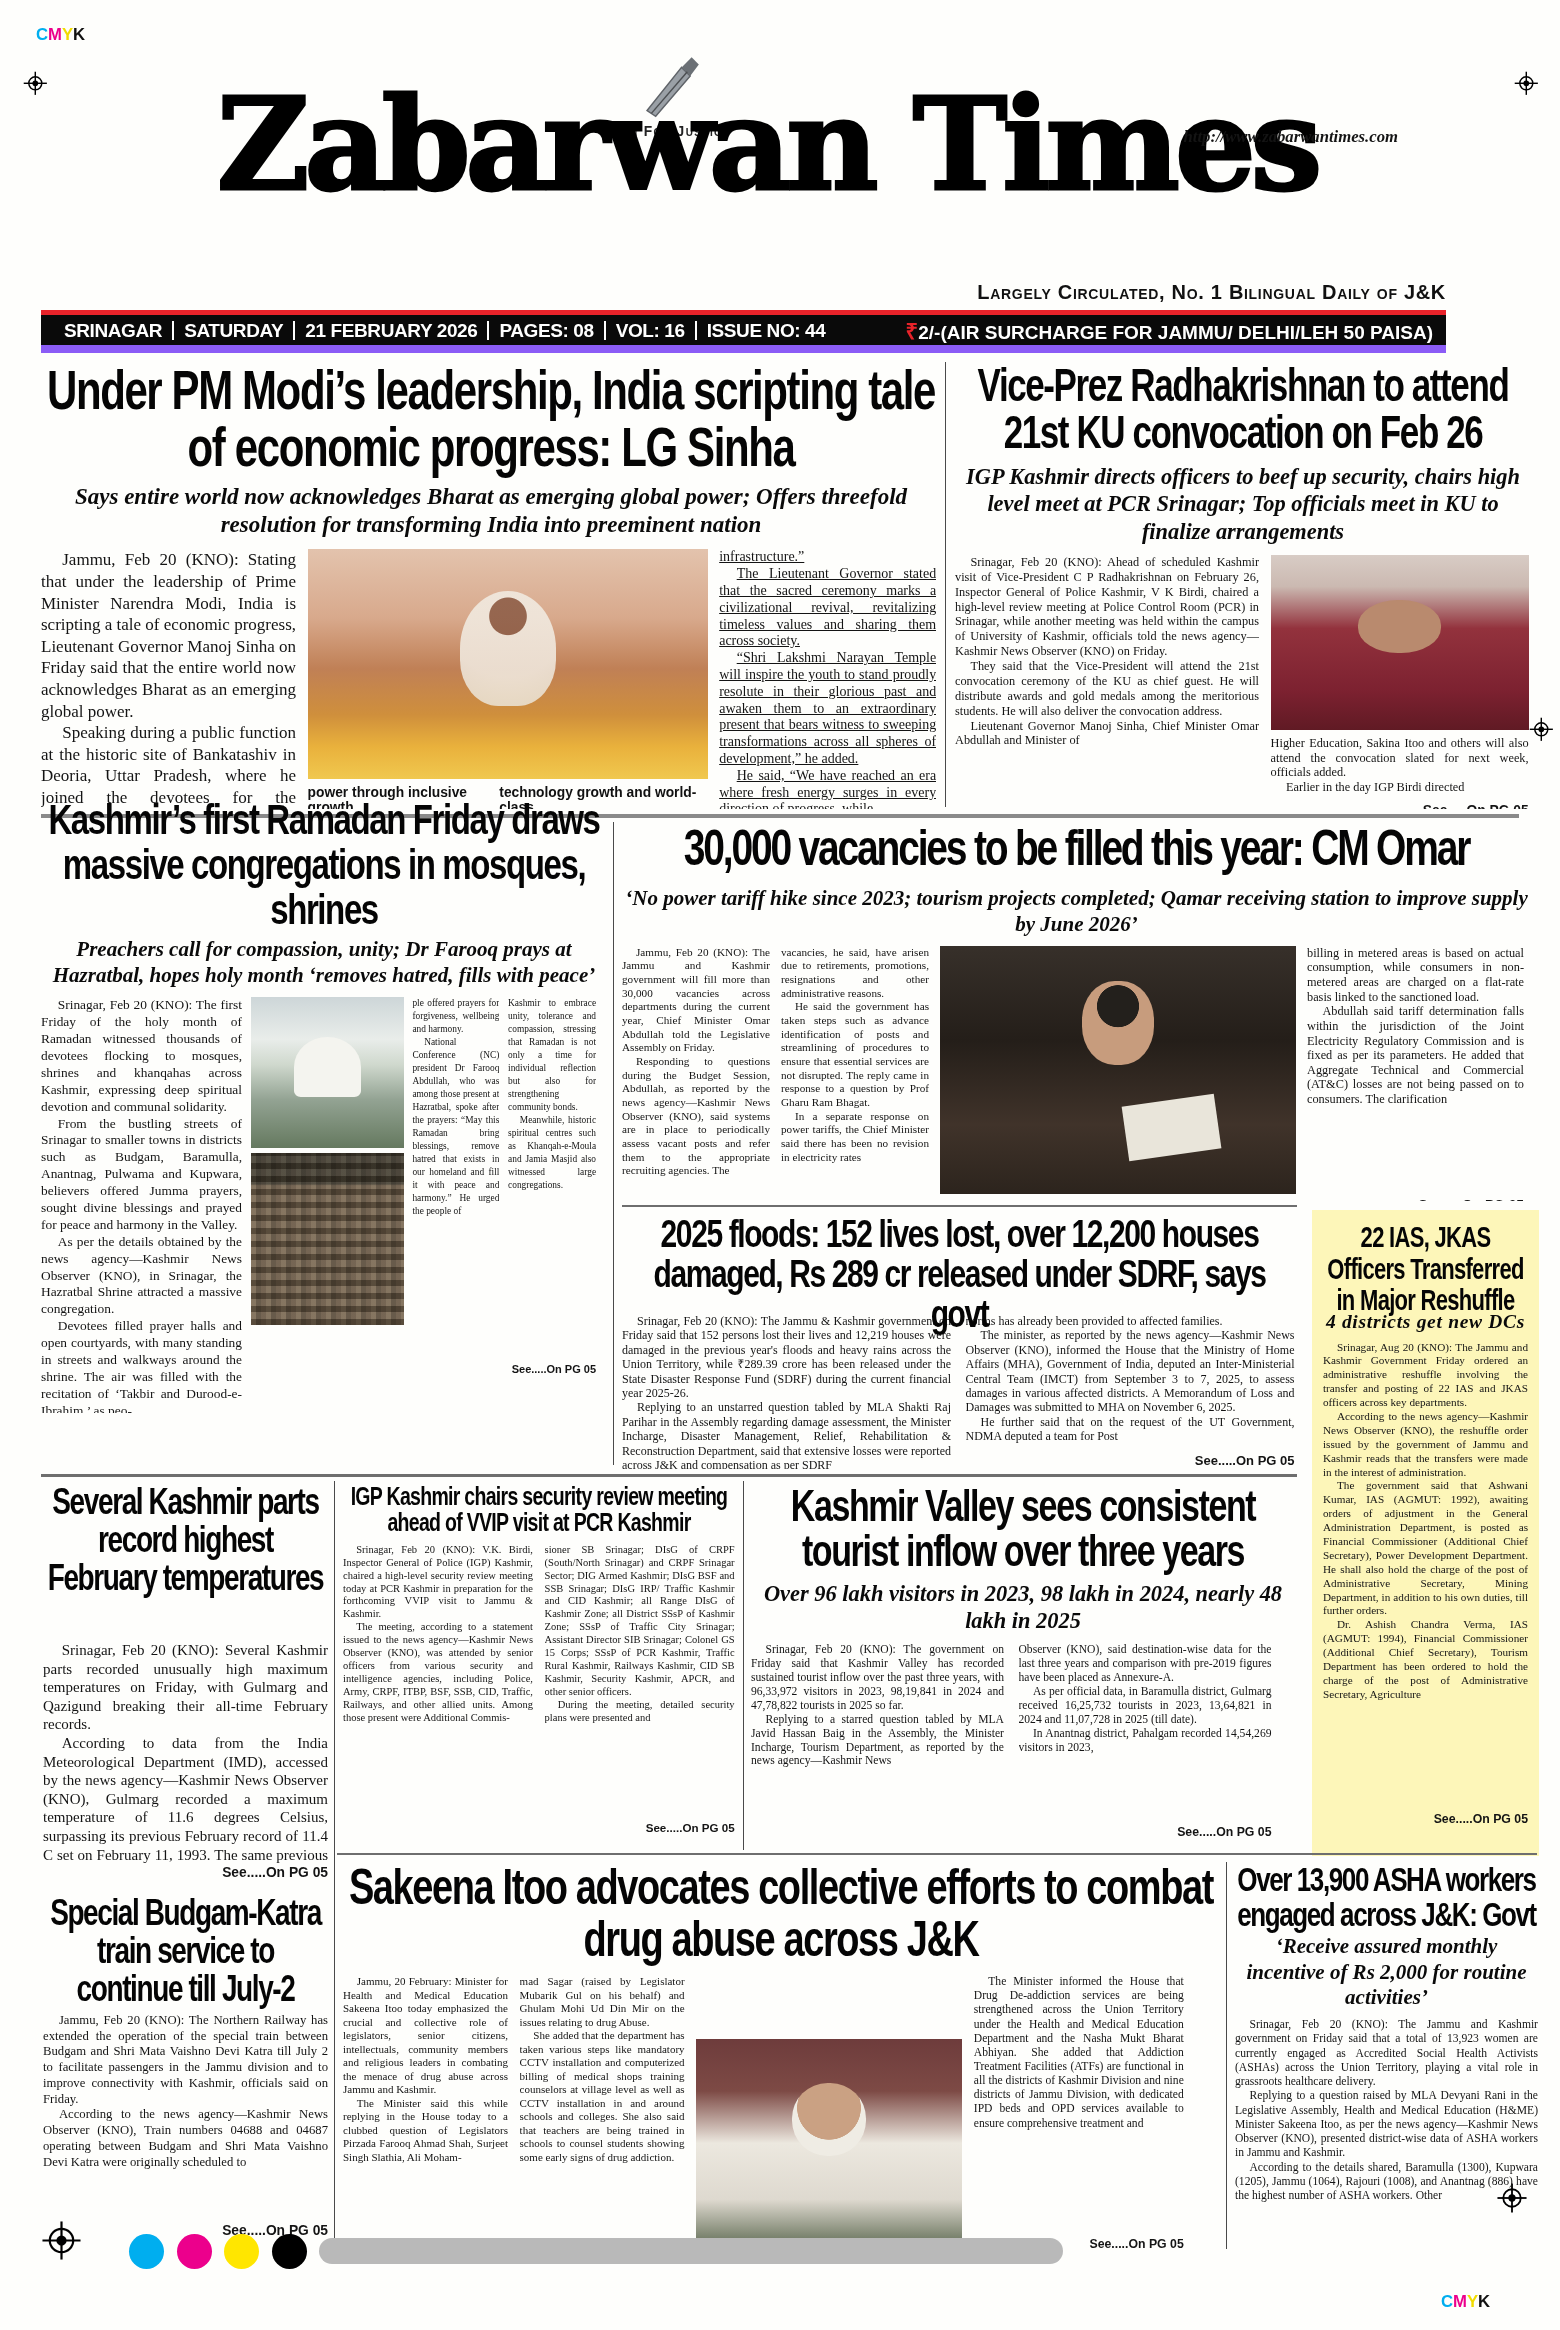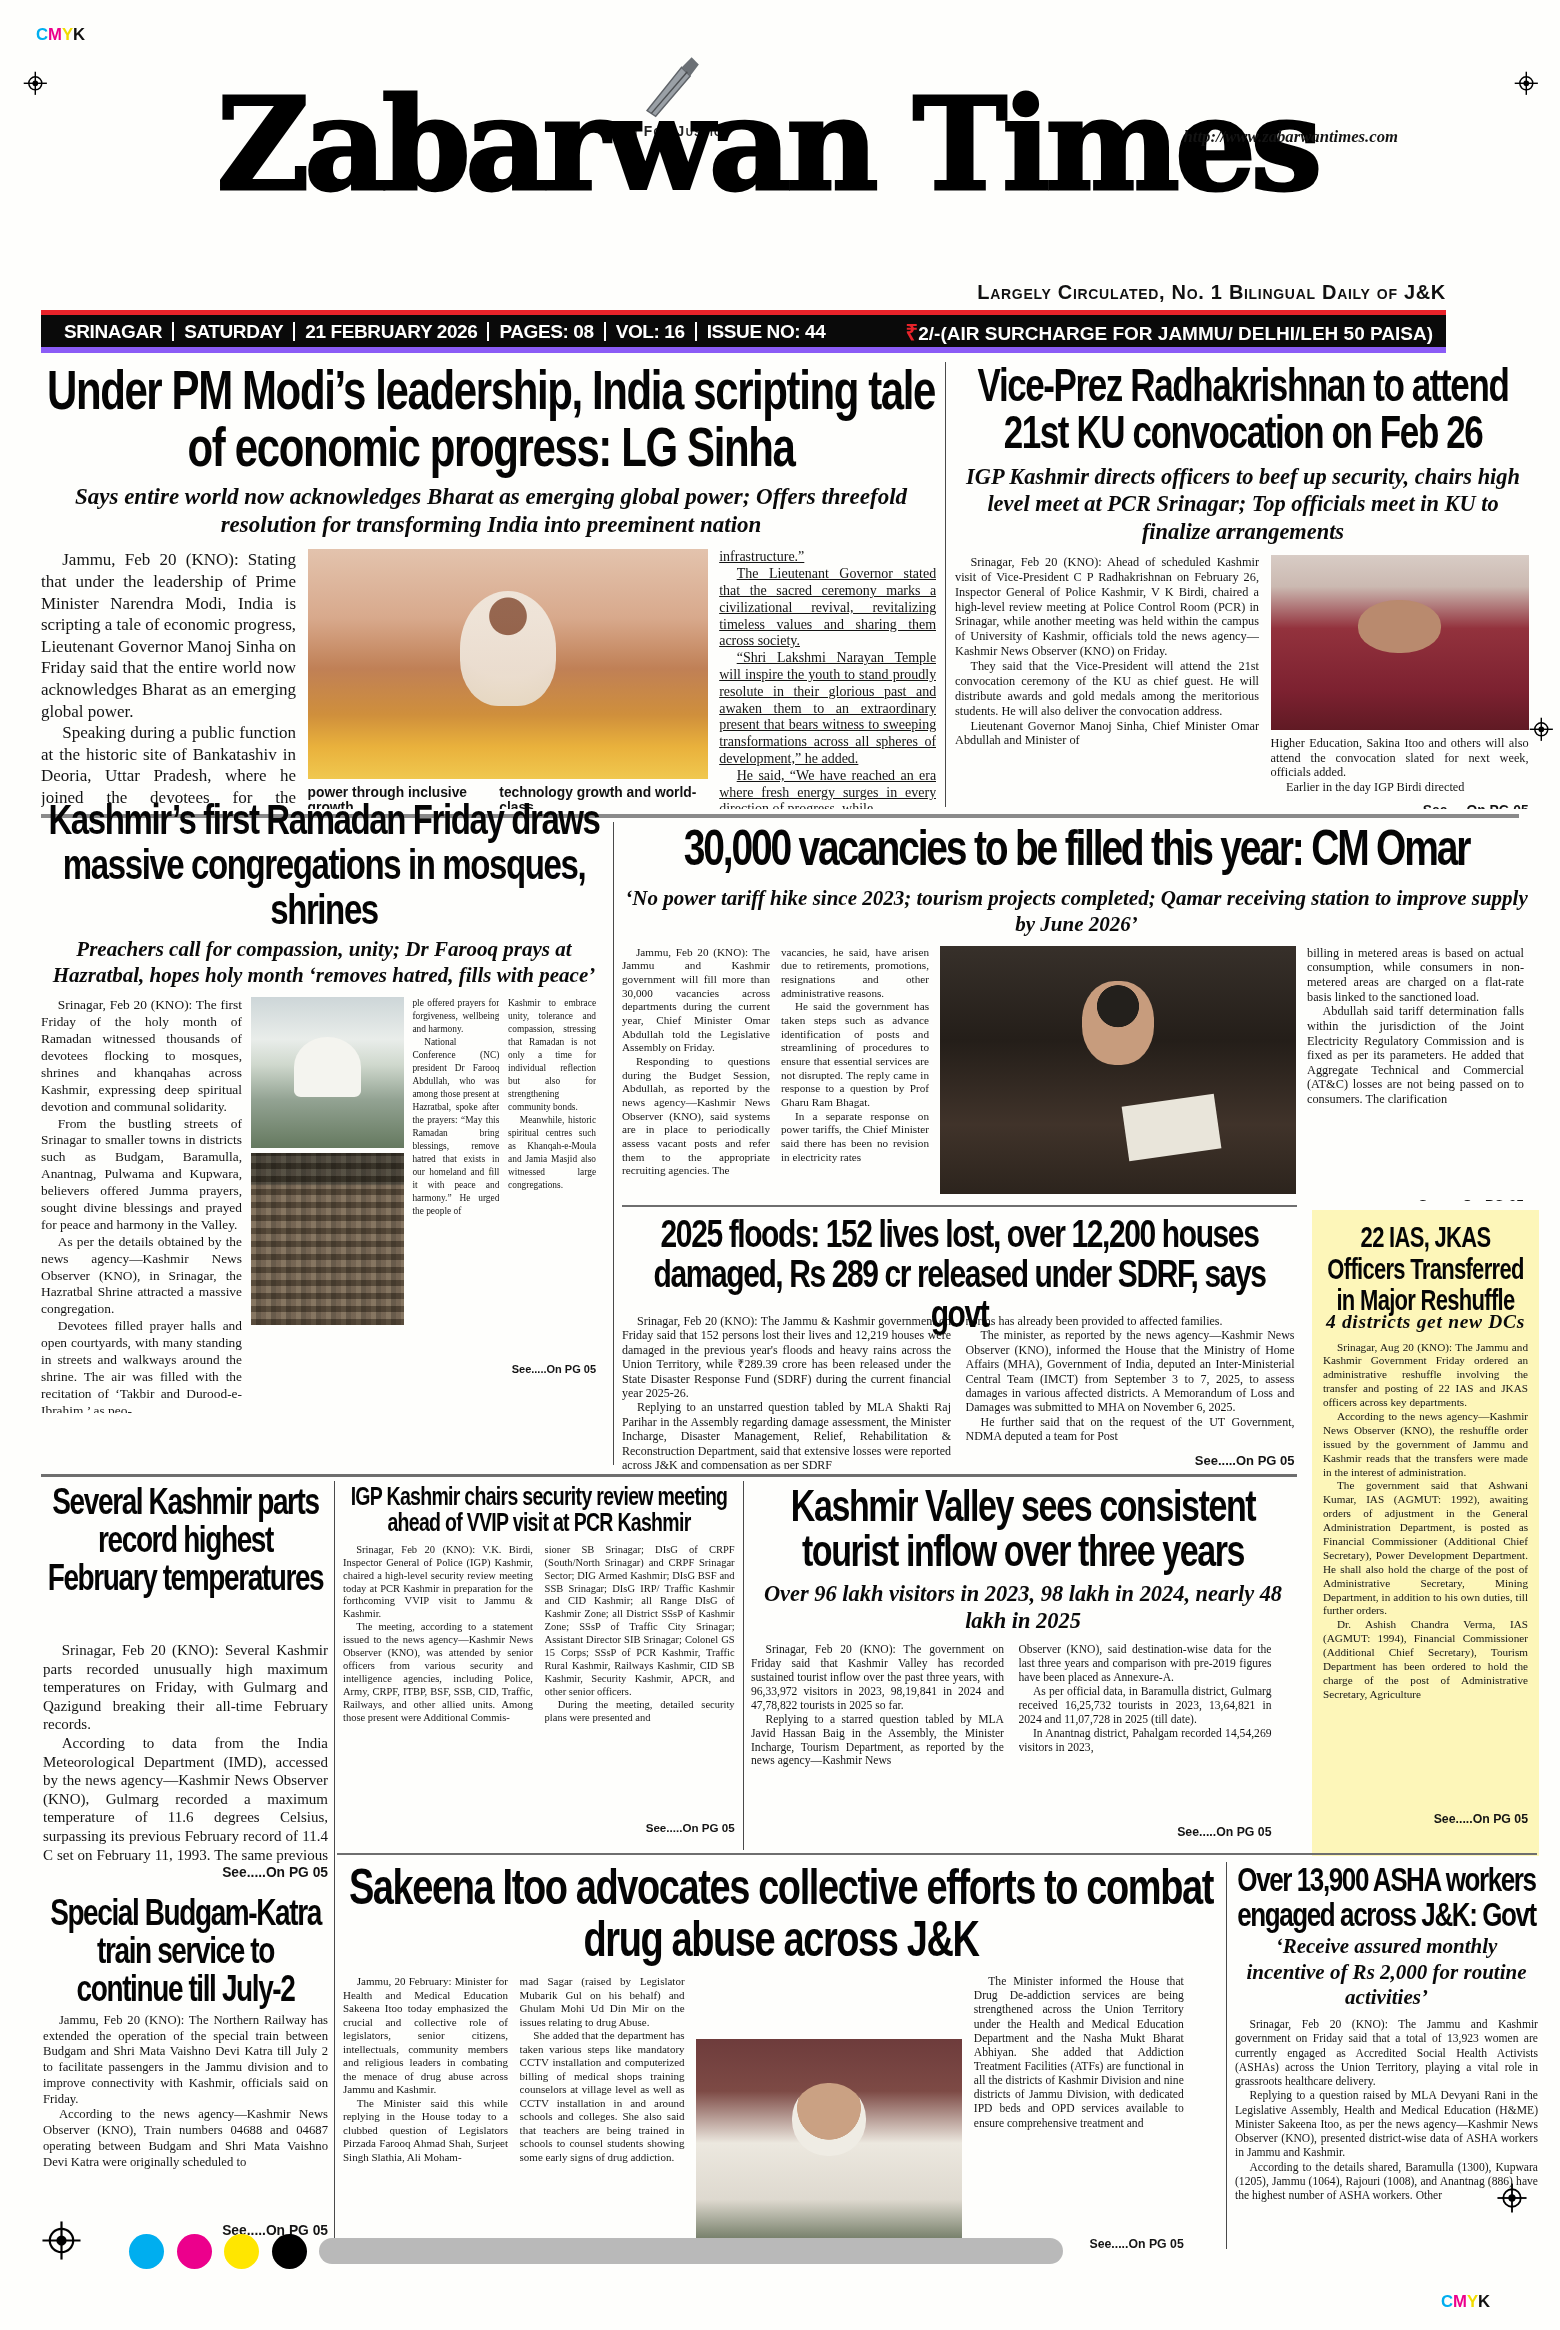--- a/index.html
+++ b/index.html
@@ -15,21 +15,21 @@
   .vline{position:absolute;width:1.4px;background:#4a4a4a;}
   .hline{position:absolute;height:2.2px;background:#6e6e6e;}
   .photo{position:relative;overflow:hidden;background:#c9c2b8;}
   .caption{font-family:"Liberation Sans",sans-serif;font-weight:700;font-size:13.8px;color:#111;}
   
   .masthead-title{font-family:"DejaVu Serif",serif;font-weight:700;font-size:127px;letter-spacing:-5px;text-align:center;color:#000;-webkit-text-stroke:2.9px #000;line-height:1;}
   .penlogo{text-align:center;}
   .penlogo .pen-tag{font-family:"Liberation Sans",sans-serif;font-size:13.8px;letter-spacing:1.4px;color:#222;font-variant:small-caps;font-weight:700;}
   .site-url{font-weight:700;font-style:italic;font-size:16.7px;text-align:right;}
   .mast-tagline{font-family:"Liberation Sans",sans-serif;font-weight:700;font-size:20px;letter-spacing:0.7px;text-align:right;font-variant:small-caps;color:#111;}
-  .infobar{background:#0a0a0a;border-top:5px solid #e8232a;border-bottom:6px solid #8b5cf6;display:flex;align-items:center;justify-content:space-between;padding:0 13px;box-sizing:border-box;}
+  .infobar{background:#0a0a0a;border-top:5px solid #e8232a;border-bottom:8px solid #8b5cf6;display:flex;align-items:center;justify-content:space-between;padding:0 13px;box-sizing:border-box;}
   .infobar .grp{display:flex;align-items:center;gap:0;color:#fff;font-family:"Liberation Sans",sans-serif;font-size:19px;font-weight:700;letter-spacing:-0.4px;}
   .infobar .it{padding:0 10px;border-right:2.2px solid #fff;line-height:1;}
   .infobar .it:last-child{border-right:none;}
   .price{color:#fff;font-family:"Liberation Sans",sans-serif;font-size:19px;font-weight:700;}
   .price .rs{color:#e8232a;font-size:22px;}
   
   .cmyk{font-family:"Liberation Sans",sans-serif;font-weight:700;font-size:16.7px;letter-spacing:0;}
   .cmyk .c{color:#00aeef}.cmyk .m{color:#ec008c}.cmyk .y{color:#f1dc00}.cmyk .k{color:#111}
   .dot{position:absolute;border-radius:50%;width:35px;height:35px;}
   .graybar{position:absolute;background:#b9b9b9;border-radius:14.5px;}

